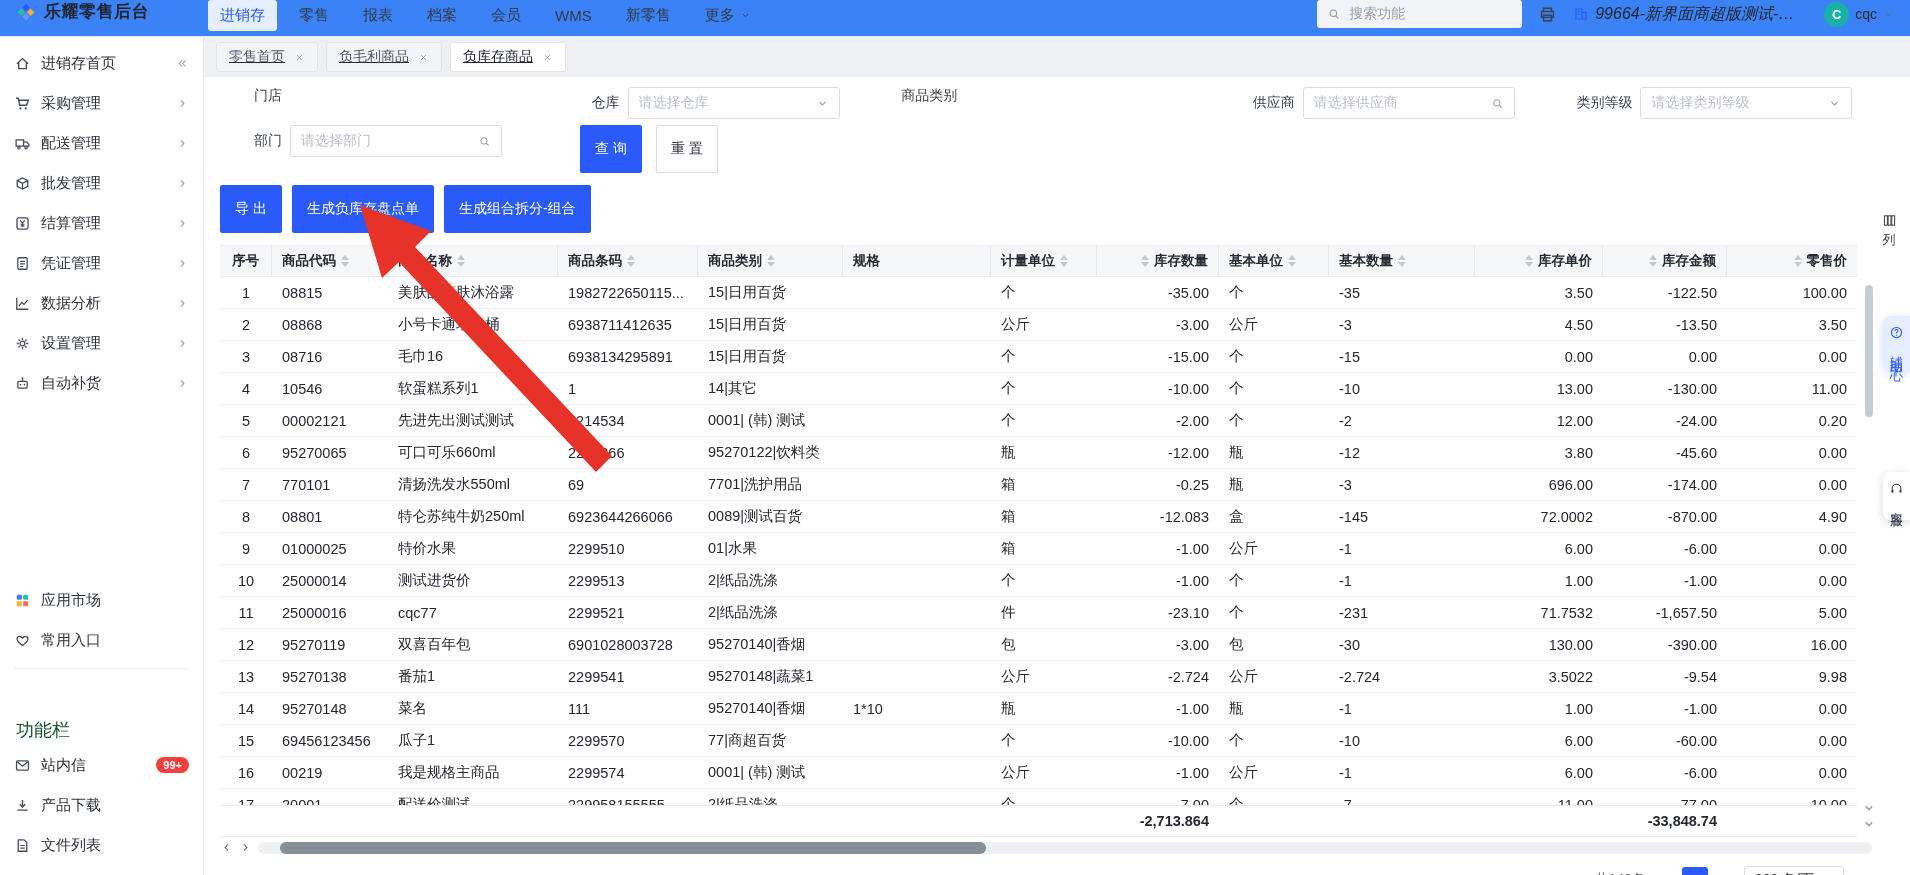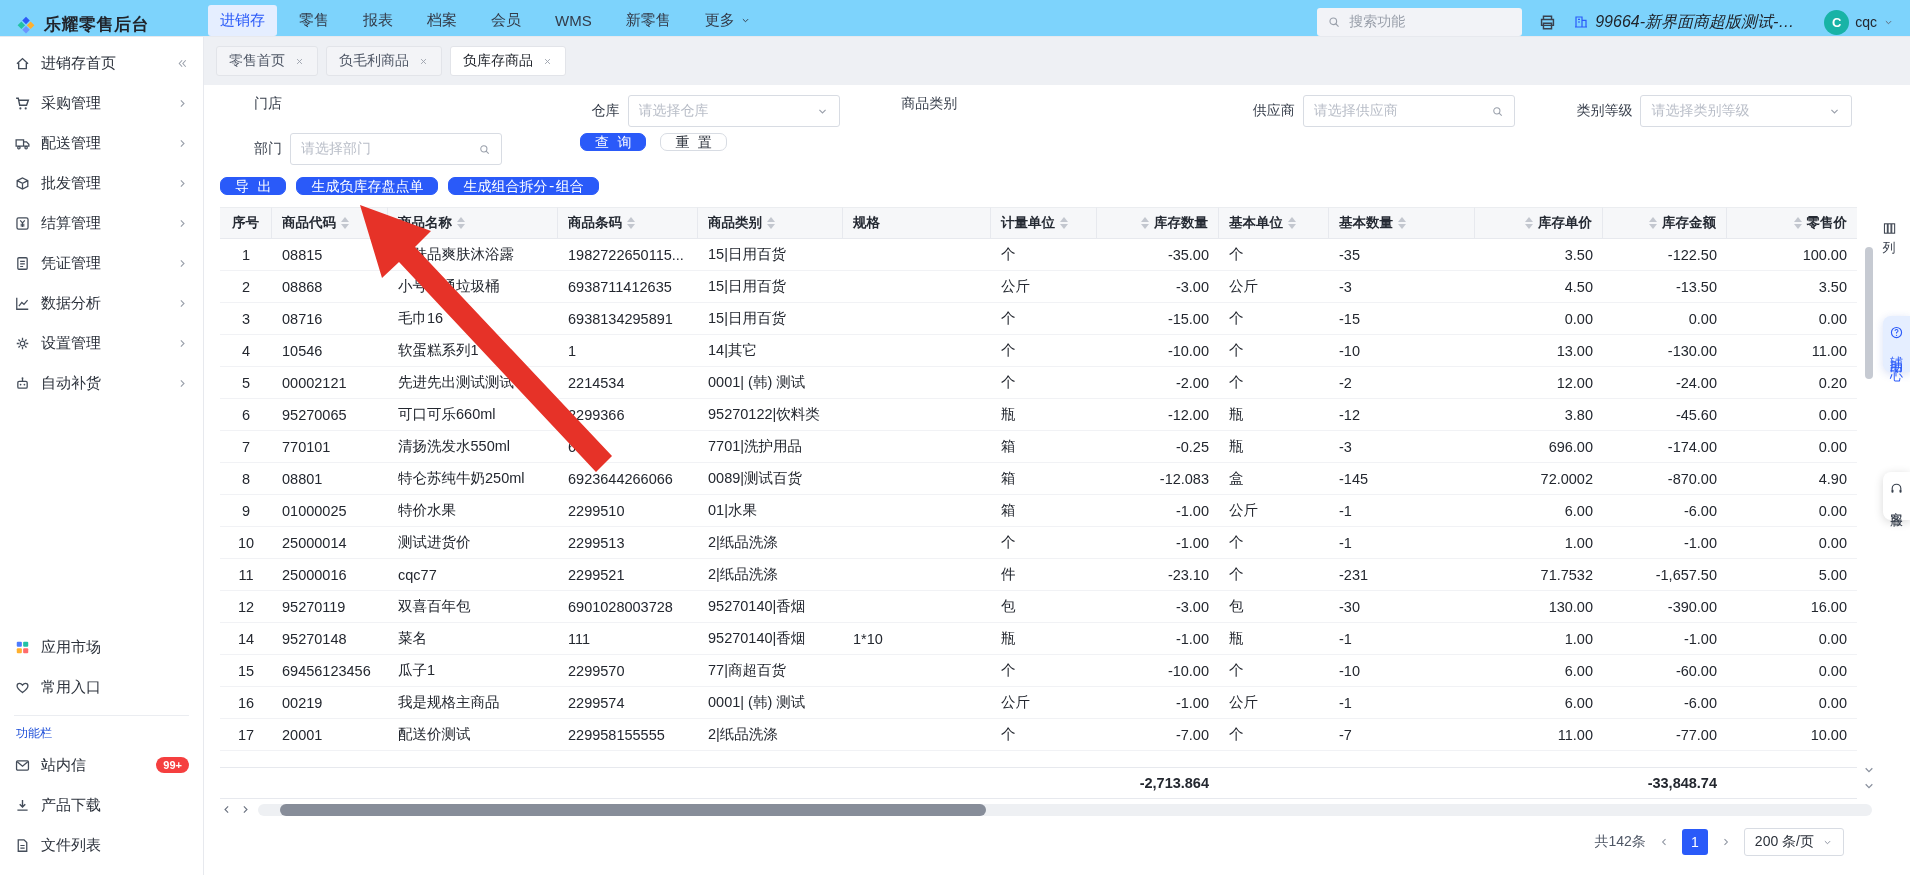--- a/index.html
+++ b/index.html
@@ -2,21 +2,21 @@
 <html style="--primary: #2a5af9; --primary-light: #e5eeff; --badge-red: #f53f3f; --arrow-red: #e63228; --avatar-teal: #18b3a6;"><head>
 <meta charset="utf-8">
 <style>
   * { margin:0; padding:0; box-sizing:border-box; }
   html,body { width:1910px; height:875px; overflow:hidden; }
   body { font-family:"Liberation Sans","DejaVu Sans",sans-serif; background:#eef0f4; color:#23272f; font-size:14px; }
   .icon { display:inline-flex; width:16px; height:16px; flex:none; }
   .icon svg { width:100%; height:100%; display:block; }
 
   
-  .topbar { height:37px; background:#7dd3fc; border-bottom:1px solid #e7e9ee; display:flex; align-items:flex-end; padding:0 16px; position:relative; z-index:5; }
+  .topbar { height:37px; background:#3b82f6; border-bottom:1px solid #e7e9ee; display:flex; align-items:flex-start; padding:0 16px; position:relative; z-index:5; }
   .brand { display:flex; align-items:center; gap:8px; width:192px; flex:none; }
   .brand .icon { width:20px; height:20px; }
   .brand-name { font-size:17px; font-weight:bold; color:#20242b; letter-spacing:.5px; white-space:nowrap; }
   .topnav { display:flex; align-items:center; gap:10px; }
   .nav-item { padding:6px 12px; font-size:15px; color:#333b49; border-radius:3px; cursor:pointer; display:flex; align-items:center; gap:5px; white-space:nowrap; }
   .nav-item.active { background:var(--primary-light,#e5eeff); color:var(--primary,#2a5af9); font-weight:normal; }
   .nav-item .icon { width:11px; height:11px; }
   .topbar-right { margin-left:auto; display:flex; align-items:center; gap:16px; min-width:0; }
   .searchbox { width:205px; height:28px; background:#f2f3f7; border-radius:3px; display:flex; align-items:center; gap:8px; padding:0 10px; color:#9aa0ab; font-size:14px; flex:none; }
   .searchbox .icon { width:14px; height:14px; }
@@ -34,41 +34,41 @@
   .side-item { height:40px; display:flex; align-items:center; gap:10px; padding:0 14px; font-size:15px; color:#2b313b; cursor:pointer; flex:none; }
   .side-item .icon { width:17px; height:17px; color:#434c59; }
   .side-item.active { background:var(--primary-light,#e5eeff); color:var(--primary,#2a5af9); }
   .side-item.active .icon { color:var(--primary,#2a5af9); }
   .side-label { flex:1; white-space:nowrap; overflow:hidden; }
   .icon.trail { width:13px; height:13px; color:#9aa0ab; }
   .side-item.active .icon.trail { color:var(--primary,#2a5af9); }
   .badge { background:var(--badge-red,#f53f3f); color:#fff; font-size:11px; line-height:16px; padding:0 7px; border-radius:9px; font-weight:bold; }
   .side-gap { flex:1; }
   .side-divider { height:1px; background:#ebedf1; margin:8px 14px 4px; flex:none; }
-  .side-section { font-size:12px; color:#1d4ed8; padding:5px 16px 3px; flex:none; }
+  .side-section { font-size:18px; color:#14532d; padding:5px 16px 3px; flex:none;margin-top:40px; }
 
   
   .main { flex:1; display:flex; flex-direction:column; min-width:0; position:relative; }
-  .tabbar { height:48px; display:flex; align-items:center; gap:8px; padding:0 12px; background:#eef0f4; flex:none; }
+  .tabbar { height:40px; display:flex; align-items:center; gap:8px; padding:0 12px; background:#eef0f4; flex:none;text-decoration:underline; }
   .tab { height:30px; display:flex; align-items:center; gap:9px; padding:0 12px; background:#f3f4f7; border:1px solid #e2e4e9; border-radius:3px; font-size:14px; color:#4e5665; cursor:pointer; }
   .tab.active { background:#fff; color:#20242b; }
   .icon.tab-close { width:11px; height:11px; color:#9aa0ab; }
   .panel { flex:1; background:#fff; padding:10px 16px 0; position:relative; min-height:0; }
 
   
   .f-row { display:flex; align-items:flex-start; gap:14px; }
   .f-row + .f-row { margin-top:6px; }
   .f-group { flex:1; display:flex; align-items:center; gap:8px; min-width:0; }
   .f-row.second .f-group { flex:none; width:296px; }
   .f-label { min-width:62px; text-align:right; font-size:14px; color:#39404d; flex:none; white-space:nowrap; }
   .f-input { width:212px; flex:none; height:32px; border:1px solid #d8dce3; border-radius:3px; display:flex; align-items:center; gap:6px; padding:0 10px; background:#fff; font-size:14px; cursor:pointer; }
   .f-ph { color:#b9bec8; flex:1; white-space:nowrap; overflow:hidden; }
   .f-value { color:#20242b; flex:1; white-space:nowrap; overflow:hidden; }
   .icon.f-icon { width:13px; height:13px; color:#9aa0ab; }
-  .btn { height:18px; padding:0 14px; border:1px solid #d8dce3; background:#fff; border-radius:7px; font-size:14px; color:#2b313b; cursor:pointer; font-family:Liberation Mono, monospace; white-space:nowrap; }
+  .btn { height:48px; padding:0 14px; border:1px solid #d8dce3; background:#fff; border-radius:2px; font-size:14px; color:#2b313b; cursor:pointer; font-family:Liberation Sans, sans-serif; white-space:nowrap; }
   .btn.primary { background:var(--primary,#2a5af9); border-color:var(--primary,#2a5af9); color:#fff; }
   .f-row.second .btn.primary { margin-left:50px; }
   .actions { margin-top:12px; display:flex; gap:10px; }
 
   
   .table-zone { margin-top:12px; position:relative; width:1668px; }
   table.tbl { border-collapse:separate; border-spacing:0; table-layout:fixed; width:1637px; }
   .tbl th { height:32px; background:#f6f7f9; border-top:1px solid #ebedf0; border-bottom:1px solid #e7e9ee; border-right:1px solid #e7e9ee; padding:0 10px; font-size:13.5px; font-weight:bold; color:#252a33; white-space:nowrap; overflow:hidden; }
   .tbl th:last-child { border-right:none; }
   .th-in { display:flex; align-items:center; }
@@ -787,20 +787,35 @@
                     <td class="al-left"></td>
                     <td class="al-left">包</td>
                     <td class="al-right">-3.00</td>
                     <td class="al-left">包</td>
                     <td class="al-left">-30</td>
                     <td class="al-right">130.00</td>
                     <td class="al-right">-390.00</td>
                     <td class="al-right">16.00</td>
                   </tr>
                   <tr>
+                    <td class="al-center">13</td>
+                    <td class="al-left">95270138</td>
+                    <td class="al-left">番茄1</td>
+                    <td class="al-left">2299541</td>
+                    <td class="al-left">95270148|蔬菜1</td>
+                    <td class="al-left"></td>
+                    <td class="al-left">公斤</td>
+                    <td class="al-right">-2.724</td>
+                    <td class="al-left">公斤</td>
+                    <td class="al-left">-2.724</td>
+                    <td class="al-right">3.5022</td>
+                    <td class="al-right">-9.54</td>
+                    <td class="al-right">9.98</td>
+                  </tr>
+                  <tr>
                     <td class="al-center">14</td>
                     <td class="al-left">95270148</td>
                     <td class="al-left">菜名</td>
                     <td class="al-left">111</td>
                     <td class="al-left">95270140|香烟</td>
                     <td class="al-left">1*10</td>
                     <td class="al-left">瓶</td>
                     <td class="al-right">-1.00</td>
                     <td class="al-left">瓶</td>
                     <td class="al-left">-1</td>

